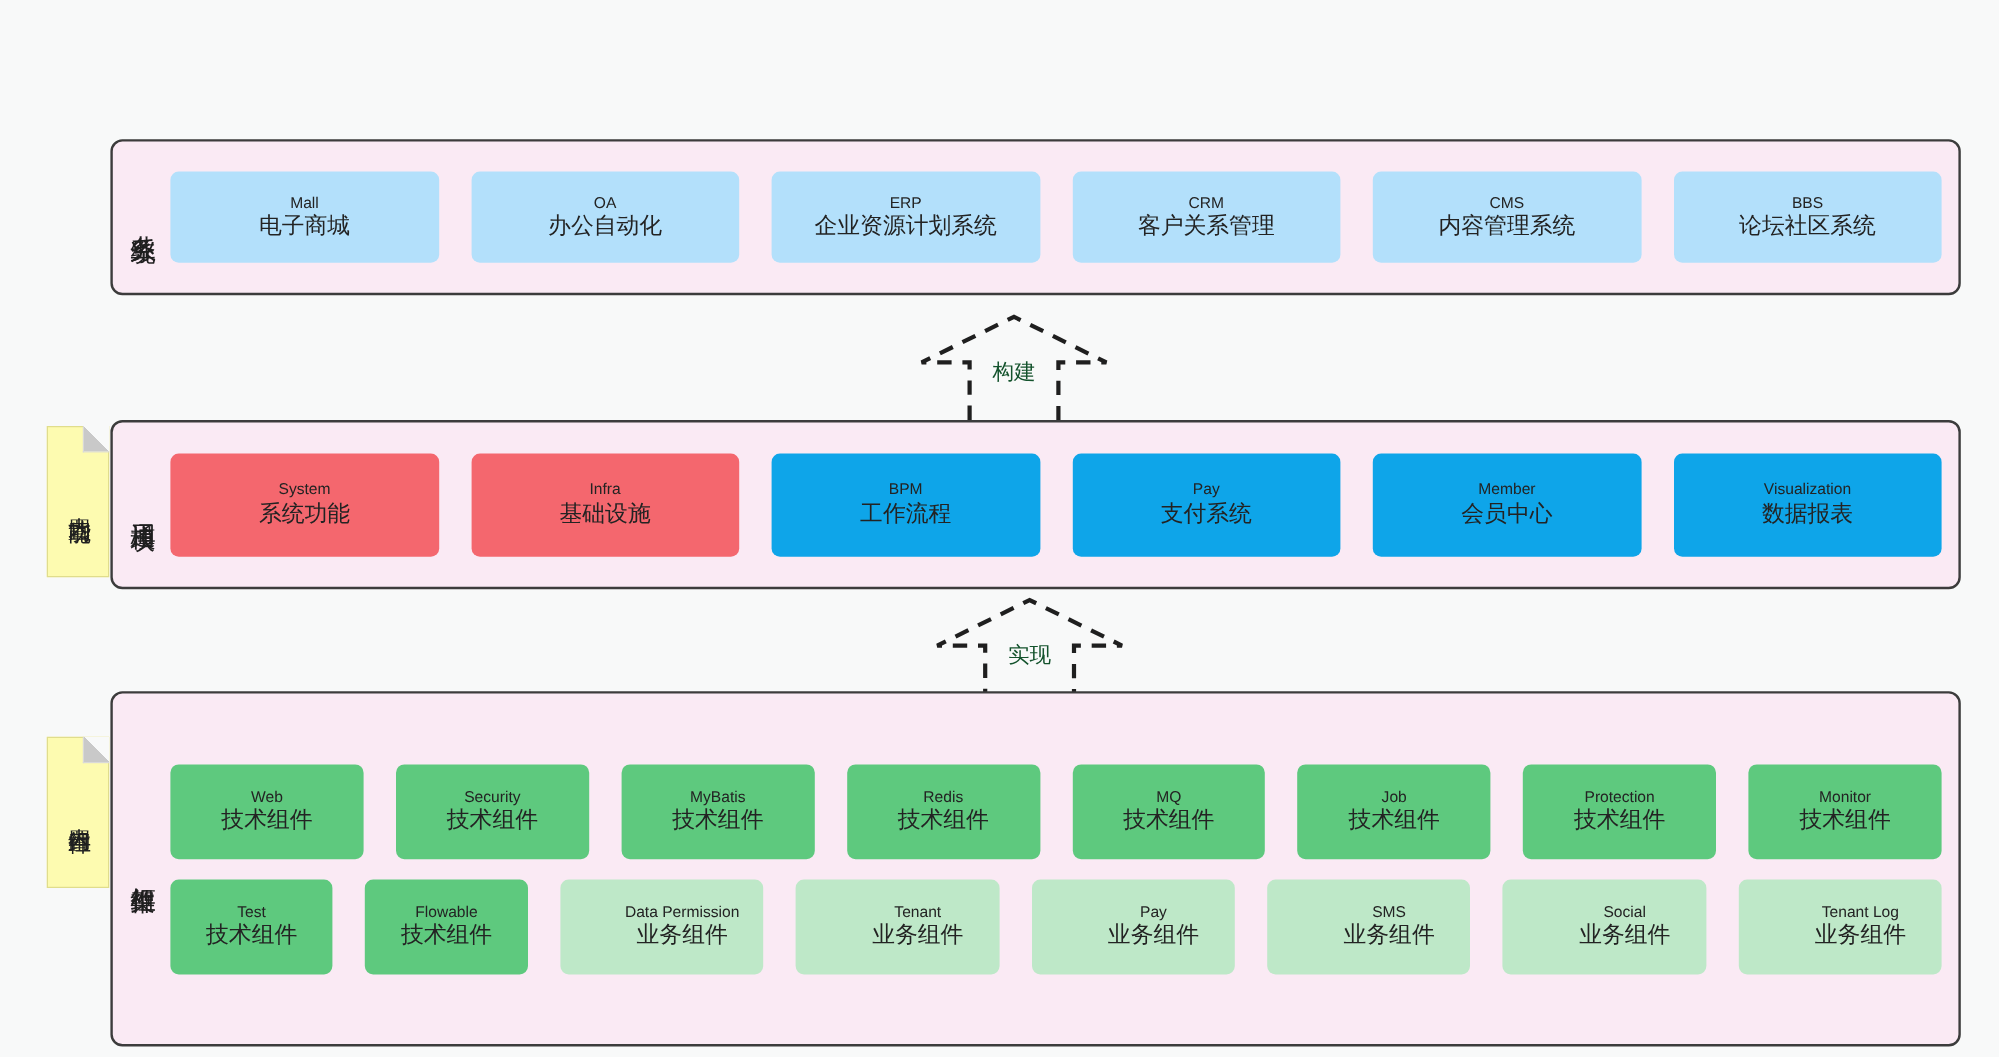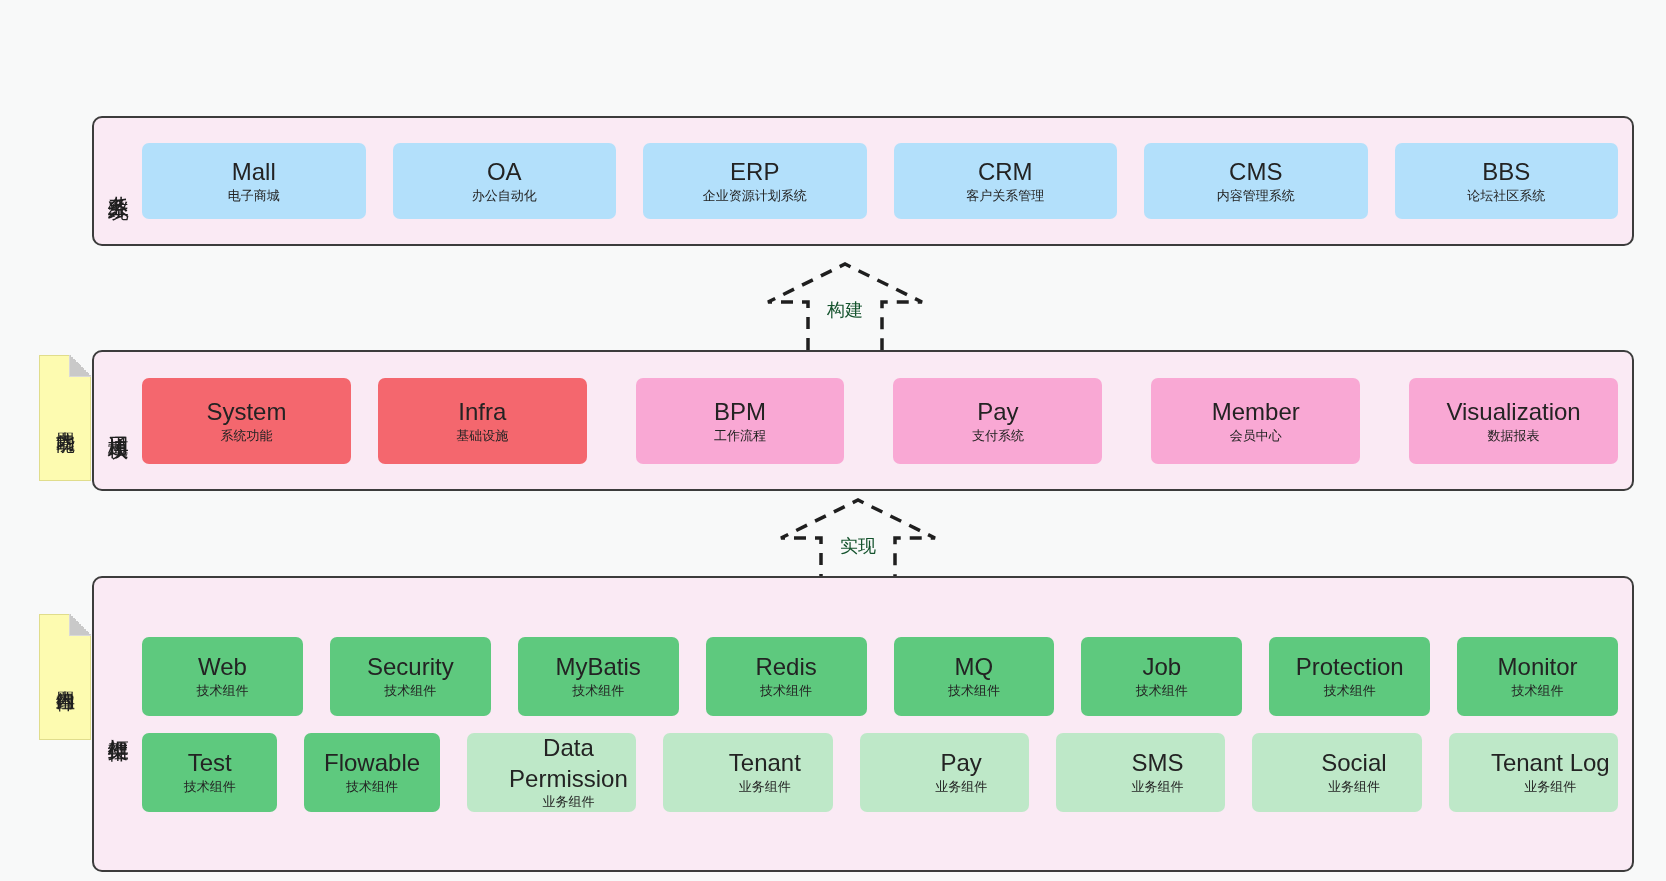--- a/index.html
+++ b/index.html
@@ -60,30 +60,30 @@
     border-radius: 7px;
     display: flex;
     flex-direction: column;
     align-items: center;
     justify-content: center;
     text-align: center;
     color: #232323;
     line-height: 1.28;
     padding: 4px 6px;
   }
-  .node .t-en { font-size: 24px; }
-  .node .t-cn { font-size: 13px; }
+  .node .t-en { font-size: 13px; }
+  .node .t-cn { font-size: 19px; }
 
   .h-business .node { height: 76px; background: #b3e0fb; }
   .h-module   .node { height: 86px; }
   .h-frame    .node { height: 79px; }
 
   .c-blue       { background: #b3e0fb; }
   .c-red        { background: #f4676e; }
-  .c-pink       { background: #f9a8d4; margin-left: 22px; }
+  .c-pink       { background: #0ea5e9; }
   .c-green      { background: #5ec97e; }
   .c-lightgreen { background: #bee8c8; padding-left: 40px; }
 
   
   .note {
     position: absolute;
     width: 52px;
     background: #fdfbb0;
     border: 1px solid #e0dd8c;
     display: flex;

